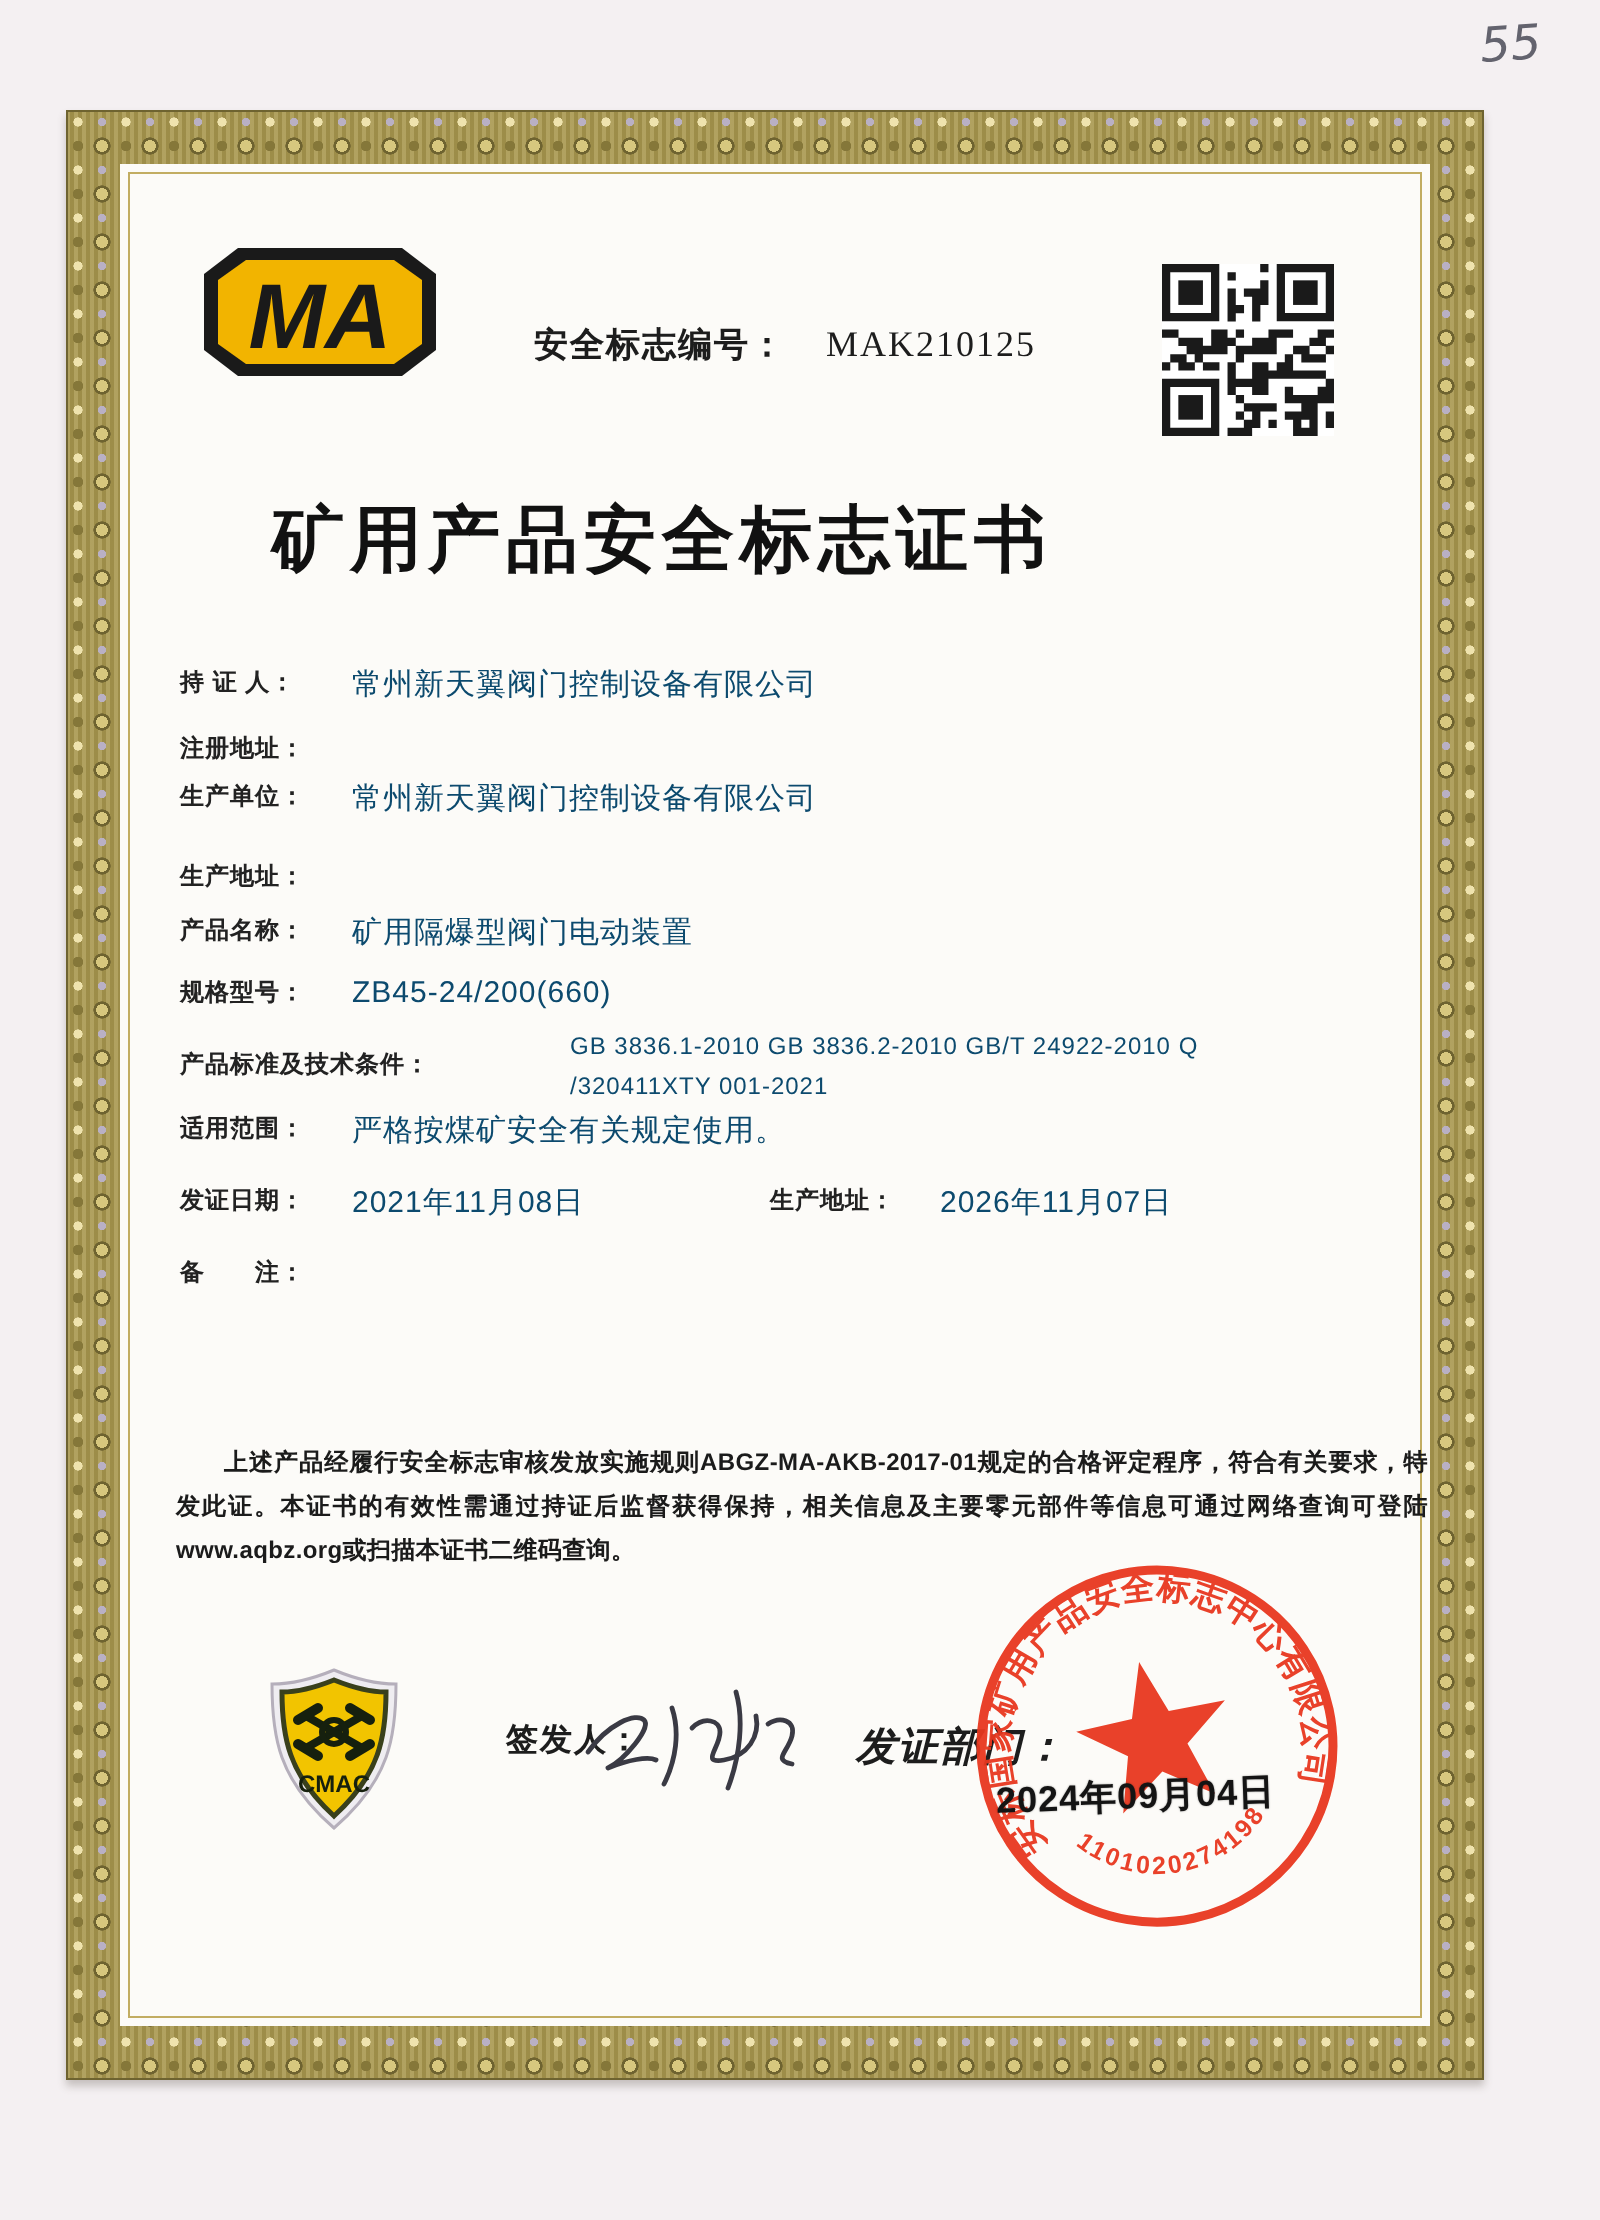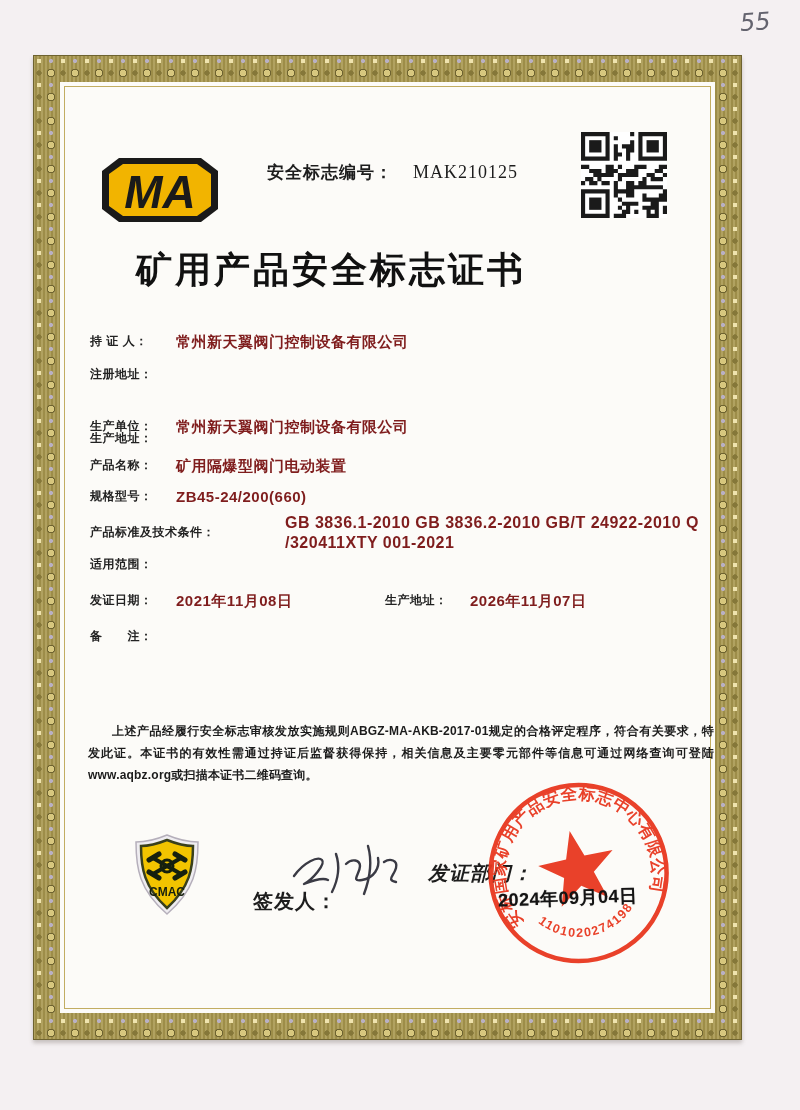--- a/index.html
+++ b/index.html
@@ -31,51 +31,51 @@
     background-size:24px 24px,24px 24px,24px 24px,24px 24px,auto;
     box-shadow:0 3px 4px rgba(90,80,70,.30), inset 0 0 0 1px #6e6330;
   }
   .frame-inner{
     position:absolute;inset:27px;background:#fcfbf8;
   }
   .frame-inner::before{
     content:"";position:absolute;inset:4px;border:1.5px solid #c2ad62;
   }
   
-  .ma-logo{position:absolute;left:99px;top:156px;}
+  .ma-logo{position:absolute;left:99px;top:122px;}
   .mark-line{position:absolute;left:267px;top:161px;font-size:17px;}
   .mark-line .lbl{font-weight:600;letter-spacing:1px;}
   .mark-line .val{font-family:"Liberation Serif",serif;font-size:18px;letter-spacing:1px;margin-left:20px;}
   .qr{position:absolute;left:581px;top:132px;}
   
   .title{
     position:absolute;left:61px;top:246px;width:540px;text-align:center;
     font-size:36px;font-weight:900;letter-spacing:3px;color:#111;
     font-family:"Liberation Serif",serif;
   }
   
   .flabel{position:absolute;left:90px;font-weight:bold;font-size:12px;color:#222;letter-spacing:.5px;white-space:pre;}
-  .fvalue{position:absolute;left:176px;font-weight:bold;font-size:15px;color:#7f1d1d;letter-spacing:.5px;white-space:pre-line;}
-  .t0{top:333px}.t1{top:366px}.t2{top:418px}.t3{top:430px}
+  .fvalue{position:absolute;left:176px;font-weight:normal;font-size:15px;color:#0c4a6e;letter-spacing:.5px;white-space:pre-line;}
+  .t0{top:333px}.t1{top:366px}.t2{top:390px}.t3{top:430px}
   .t4{top:457px}.t5{top:488px}
-  .t6l{top:524px}.t6v{top:513px;left:285px;width:430px;line-height:20px;font-size:16px;}
+  .t6l{top:524px}.t6v{top:513px;left:285px;width:430px;line-height:20px;font-size:12px;}
   .t7{top:556px}
   .td{top:592px}
   .vlabel{left:385px}
   .vvalue{left:470px}
   .trem{top:628px}
   
   .statement{
     position:absolute;left:88px;top:720px;width:626px;
     font-size:12px;font-weight:bold;line-height:22px;color:#1b1b1b;
     text-indent:2em;text-align:justify;letter-spacing:.2px;
   }
   
   .cmac{position:absolute;left:133px;top:834px;}
-  .signer{position:absolute;left:253px;top:888px;font-size:20px;font-weight:bold;letter-spacing:1px;}
+  .signer{position:absolute;left:253px;top:860px;font-size:16px;font-weight:bold;letter-spacing:1px;}
   .signature{position:absolute;left:288px;top:840px;}
   .dept{position:absolute;left:428px;top:860px;font-size:20px;font-weight:bold;letter-spacing:1px;font-style:italic;}
   .seal{position:absolute;left:484px;top:778px;transform:rotate(-12deg);opacity:.95;}
   .seal-date{
     position:absolute;left:498px;top:886px;font-size:18px;font-weight:bold;color:#141414;
     letter-spacing:.5px;transform:rotate(-2deg);text-shadow:0 0 1px rgba(0,0,0,.4);
   }
   .seal text{font-family:"Liberation Sans",sans-serif;}
 </style>
 </head>
@@ -126,20 +126,21 @@
   <span class="fvalue t2">常州新天翼阀门控制设备有限公司</span>
   <span class="flabel t3">生产地址：</span>
   <span class="flabel t4">产品名称：</span>
   <span class="fvalue t4">矿用隔爆型阀门电动装置</span>
   <span class="flabel t5">规格型号：</span>
   <span class="fvalue t5">ZB45-24/200(660)</span>
   <span class="flabel t6l">产品标准及技术条件：</span>
   <span class="fvalue t6v">GB 3836.1-2010 GB 3836.2-2010 GB/T 24922-2010 Q
 /320411XTY 001-2021</span>
   <span class="flabel t7">适用范围：</span>
+  <span class="fvalue t7">严格按煤矿安全有关规定使用。</span>
 
   <span class="flabel td">发证日期：</span>
   <span class="fvalue td">2021年11月08日</span>
   <span class="flabel td vlabel">生产地址：</span>
   <span class="fvalue td vvalue">2026年11月07日</span>
 
   <span class="flabel trem">备　　注：</span>
 
   <div class="statement">上述产品经履行安全标志审核发放实施规则ABGZ-MA-AKB-2017-01规定的合格评定程序，符合有关要求，特发此证。本证书的有效性需通过持证后监督获得保持，相关信息及主要零元部件等信息可通过网络查询可登陆www.aqbz.org或扫描本证书二维码查询。</div>
 

